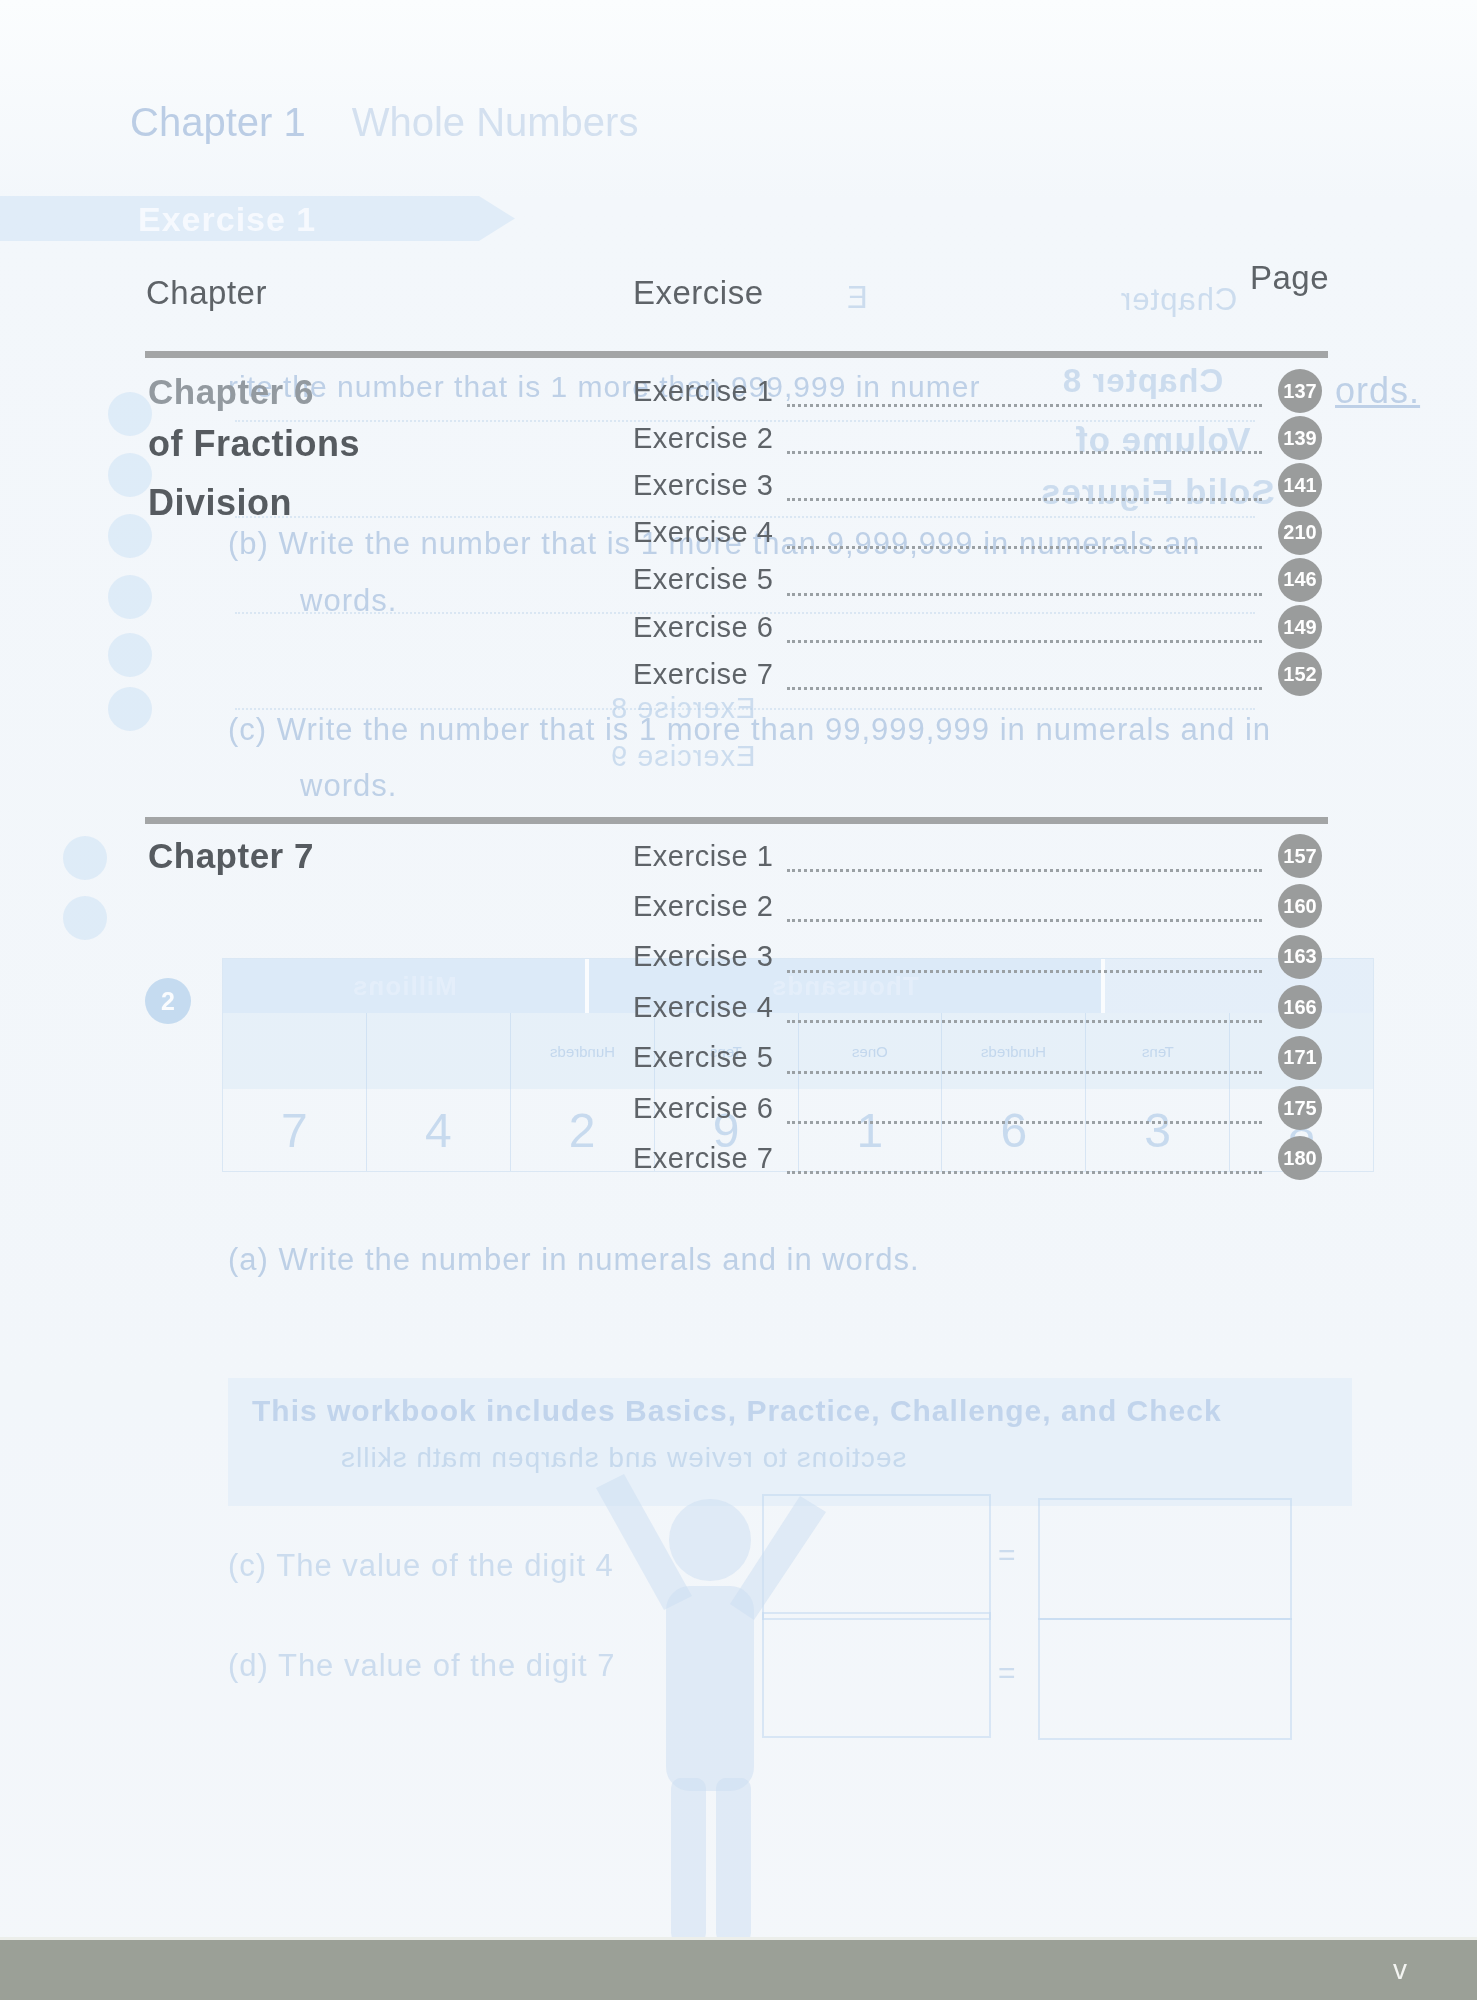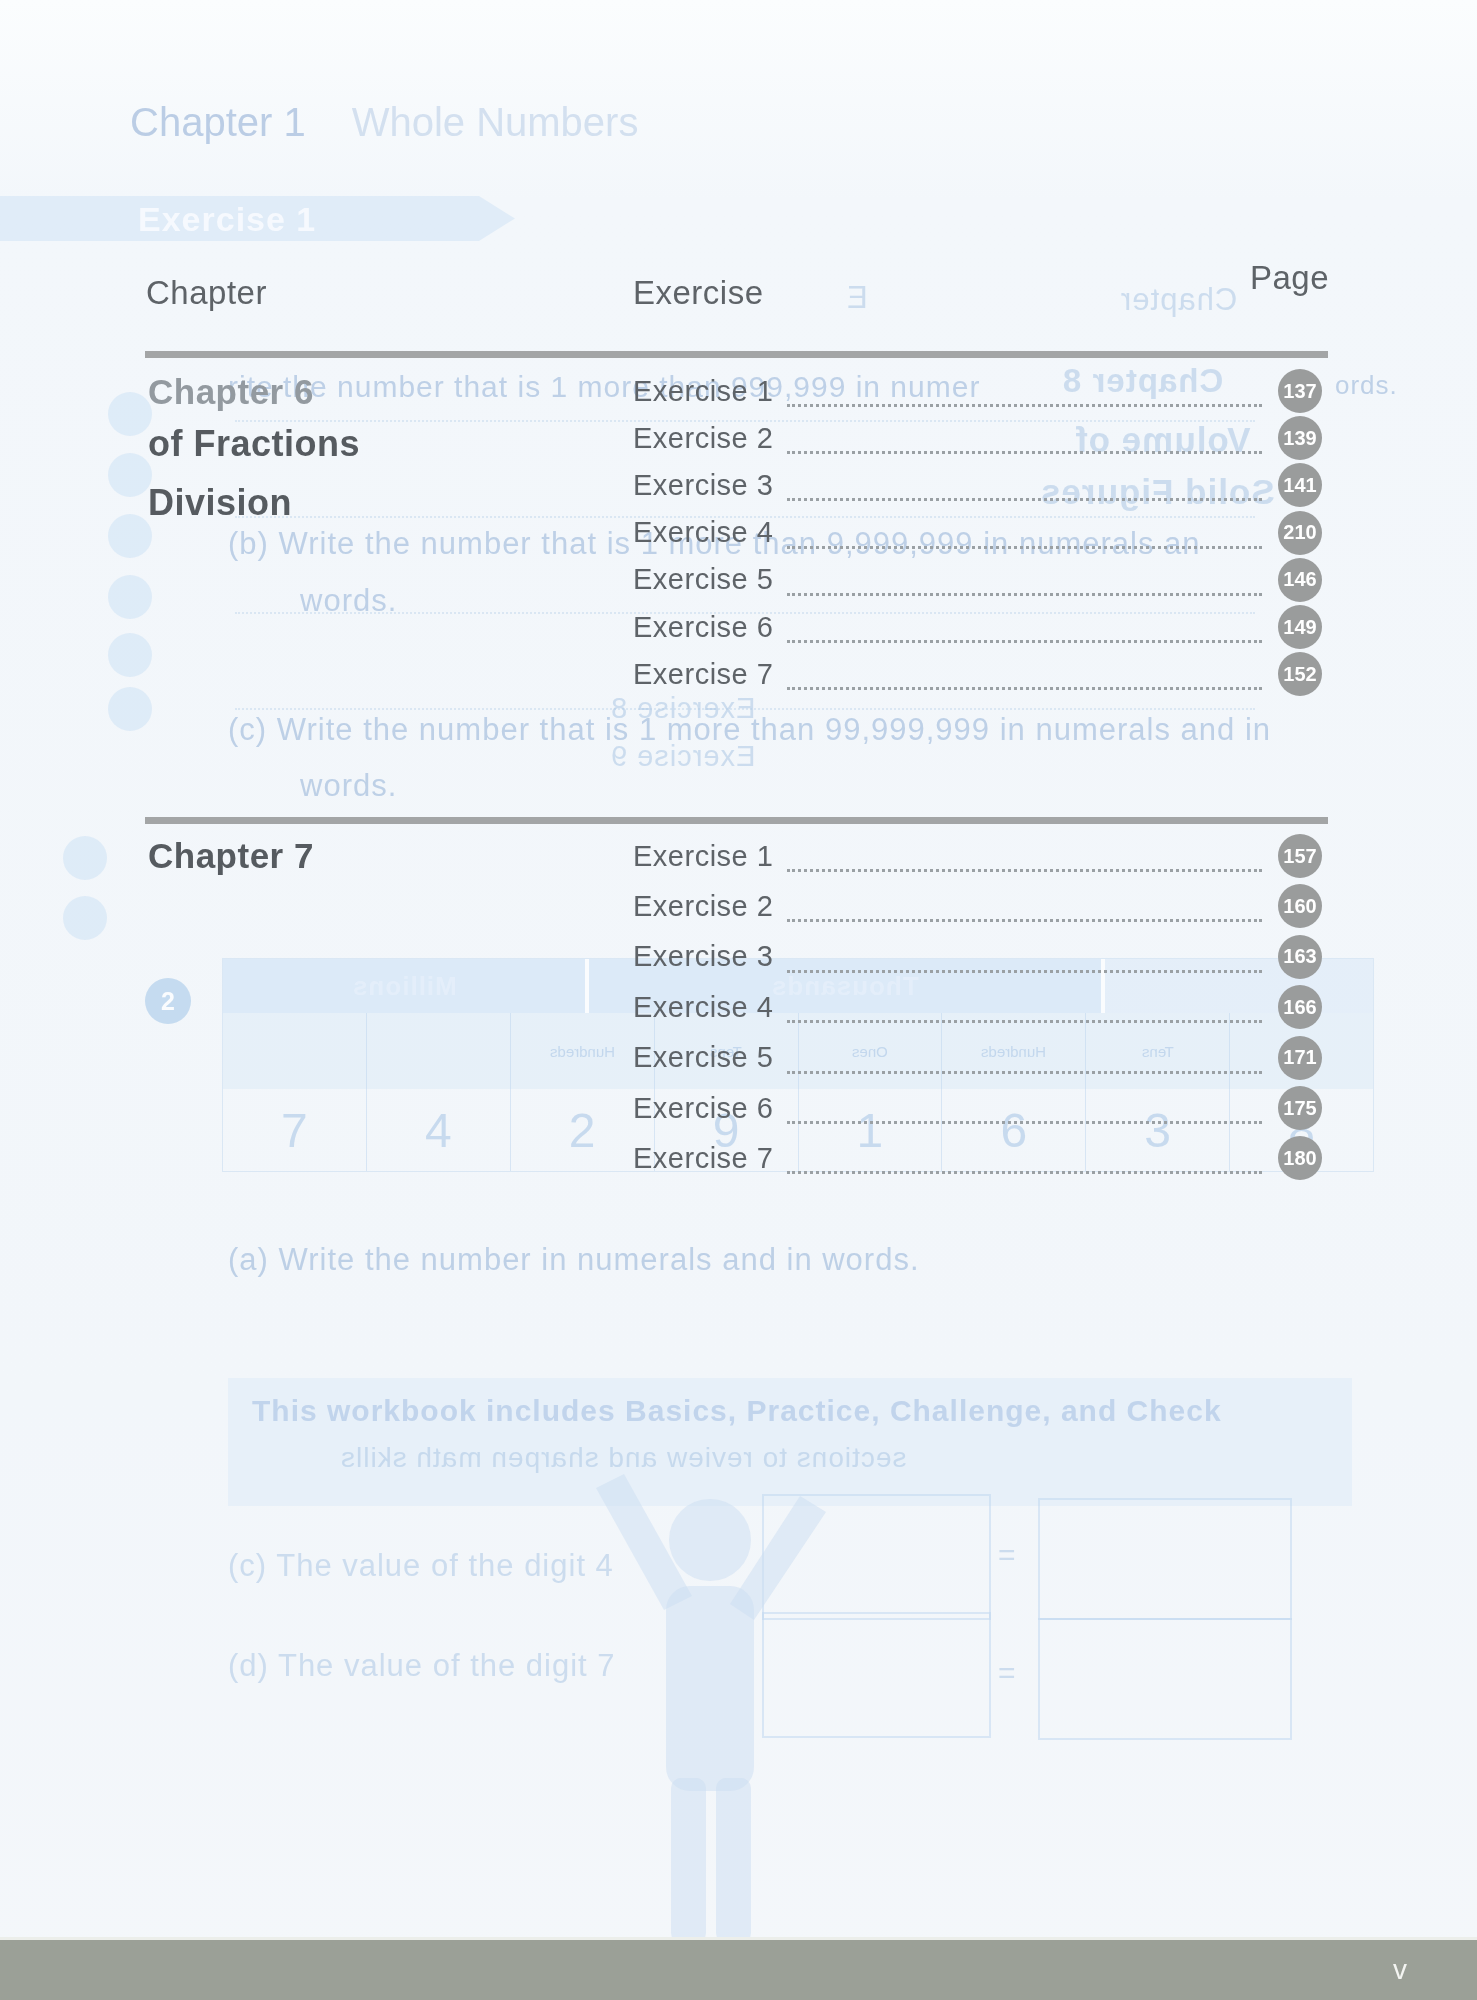--- a/index.html
+++ b/index.html
@@ -97,21 +97,21 @@
     <div class="ghost-circle" style="left:63px;top:836px;width:44px;height:44px;"></div>
     <div class="ghost-circle" style="left:63px;top:896px;width:44px;height:44px;"></div>
 
     <div class="ghost-dot-line" style="left:235px;top:420px;width:1020px;"></div>
     <div class="ghost-dot-line" style="left:235px;top:516px;width:1020px;"></div>
     <div class="ghost-dot-line" style="left:235px;top:612px;width:1020px;"></div>
     <div class="ghost-dot-line" style="left:235px;top:708px;width:1020px;"></div>
 
     <span class="g g-strong" style="left:228px;top:370px;font-size:30px;">rite the number that is 1 more than 999,999 in numer</span>
     <span class="g g-mir g-bold" style="left:1062px;top:362px;font-size:33px;">Chapter 8</span>
-    <span class="g g-strong" style="left:1335px;top:370px;font-size:26px;">ords.</span>
+    <span class="g g-strong" style="left:1335px;top:370px;font-size:36px;text-decoration:underline;">ords.</span>
     <span class="g g-mir g-bold" style="left:1075px;top:420px;font-size:35px;">Volume of</span>
     <span class="g g-mir g-bold" style="left:1040px;top:472px;font-size:35px;">Solid Figures</span>
     <span class="g g-strong" style="left:228px;top:526px;font-size:31px;">(b)   Write the number that is 1 more than 9,999,999 in numerals an</span>
     <span class="g g-strong" style="left:300px;top:583px;font-size:31px;">words.</span>
     <span class="g g-mir" style="left:610px;top:692px;font-size:29px;">Exercise 8</span>
     <span class="g g-strong" style="left:228px;top:712px;font-size:31px;">(c)   Write the number that is 1 more than 99,999,999 in numerals and in</span>
     <span class="g g-mir" style="left:610px;top:740px;font-size:29px;">Exercise 9</span>
     <span class="g g-strong" style="left:300px;top:768px;font-size:31px;">words.</span>
 
     <div class="ghost-badge">

